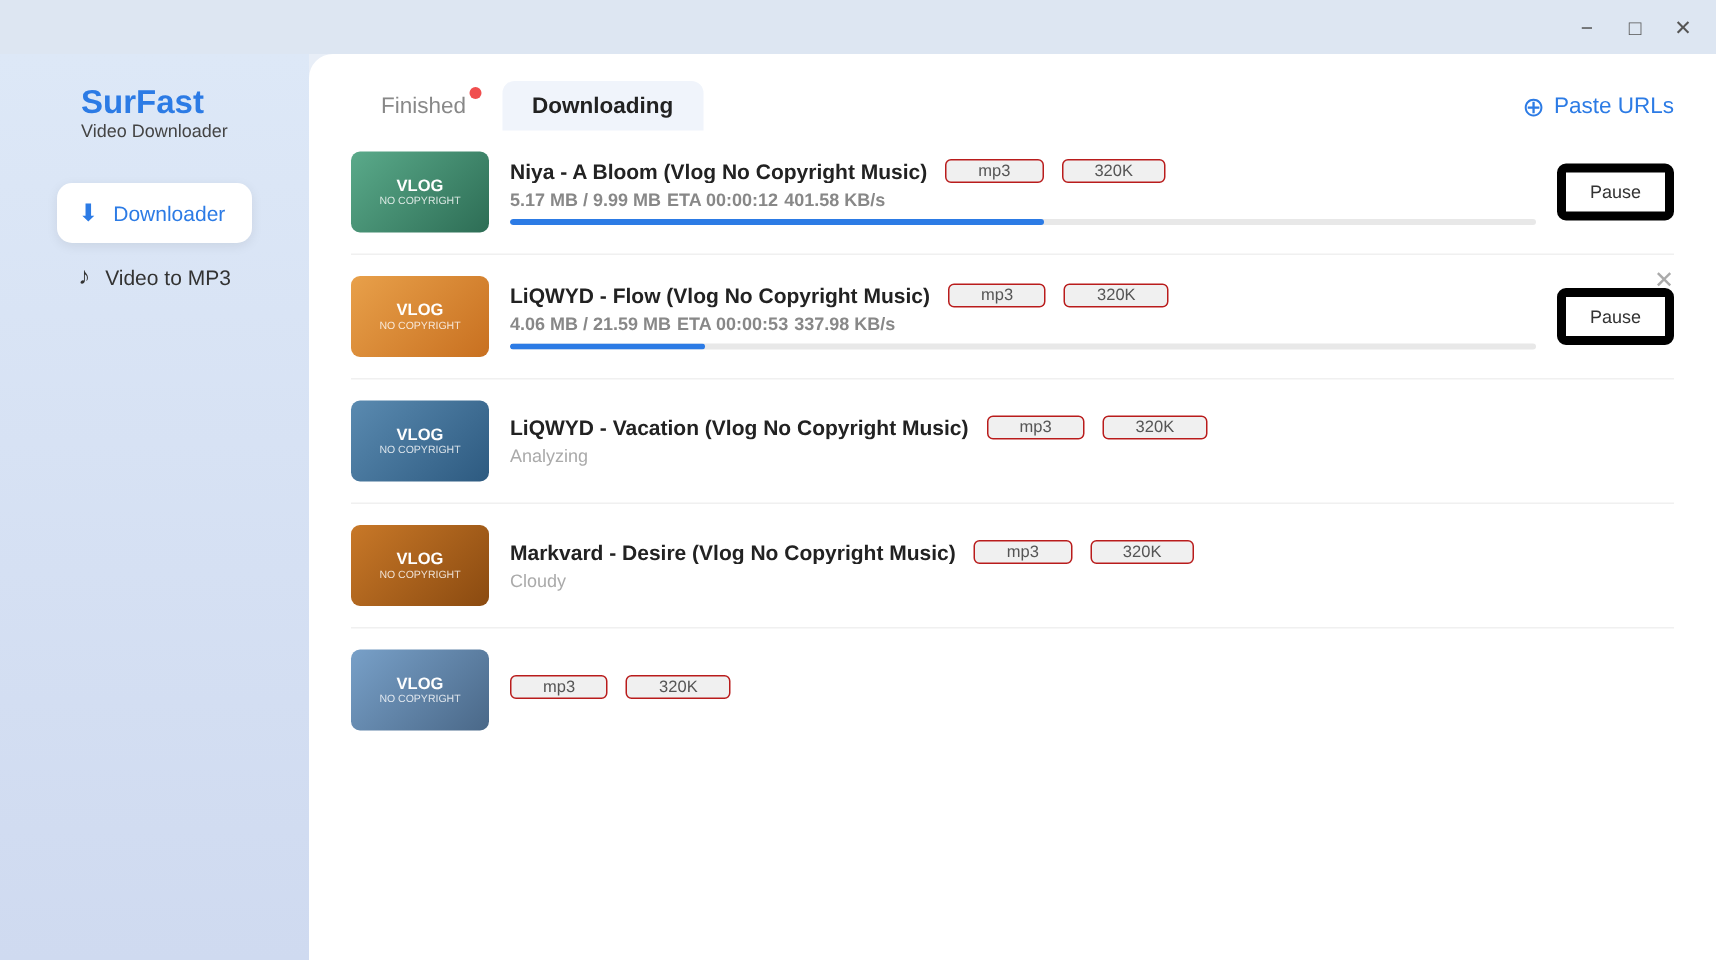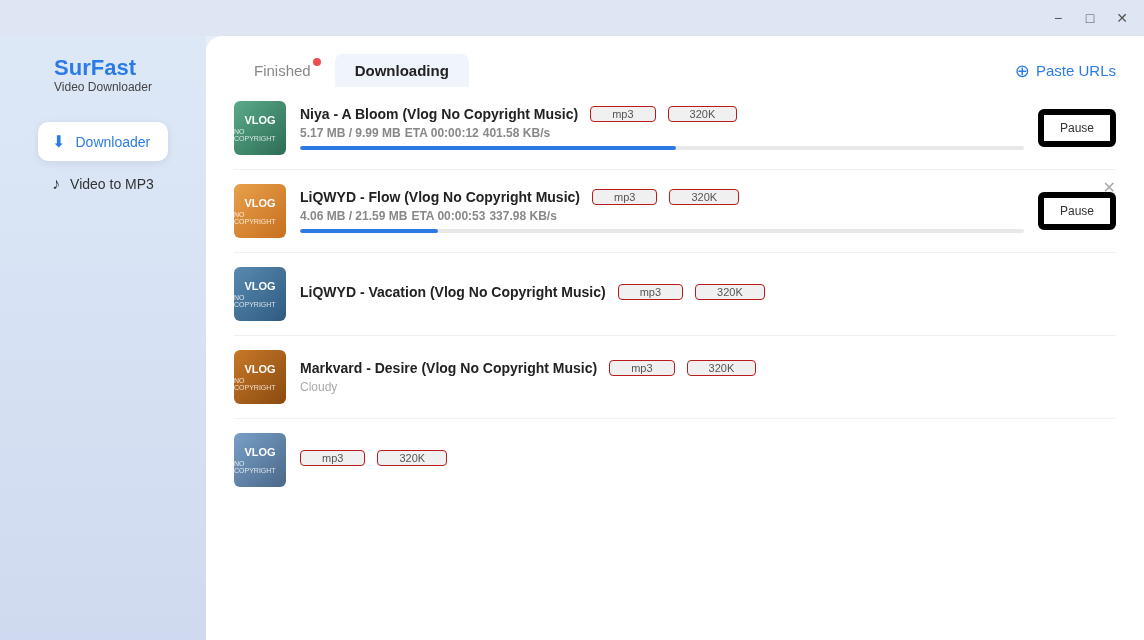--- a/index.html
+++ b/index.html
@@ -210,21 +210,21 @@
     .download-item {
       display: flex;
       align-items: center;
       padding: 14px 0;
       border-bottom: 1px solid #f0f0f0;
       position: relative;
       gap: 14px;
     }
     .download-item:last-child { border-bottom: none; }
     .thumb {
-      width: 52px;
+      width: 92px;
       height: 54px;
       border-radius: 6px;
       overflow: hidden;
       flex-shrink: 0;
       background: linear-gradient(135deg, #4a9a7a, #2d6d55);
       display: flex;
       align-items: center;
       justify-content: center;
       position: relative;
     }
@@ -439,20 +439,21 @@
             <div class="thumb-vlog">VLOG</div>
             <div class="thumb-sub">NO COPYRIGHT</div>
           </div>
         </div>
         <div class="download-info">
           <div class="download-title-row">
             <span class="download-title">LiQWYD - Vacation (Vlog No Copyright Music)</span>
             <span class="format-badge">mp3</span>
             <span class="format-badge">320K</span>
           </div>
+          <div class="status-text">Analyzing</div>
         </div>
       </div>
 
       <div class="download-item">
         <div class="thumb thumb-4">
           <div>
             <div class="thumb-vlog">VLOG</div>
             <div class="thumb-sub">NO COPYRIGHT</div>
           </div>
         </div>

